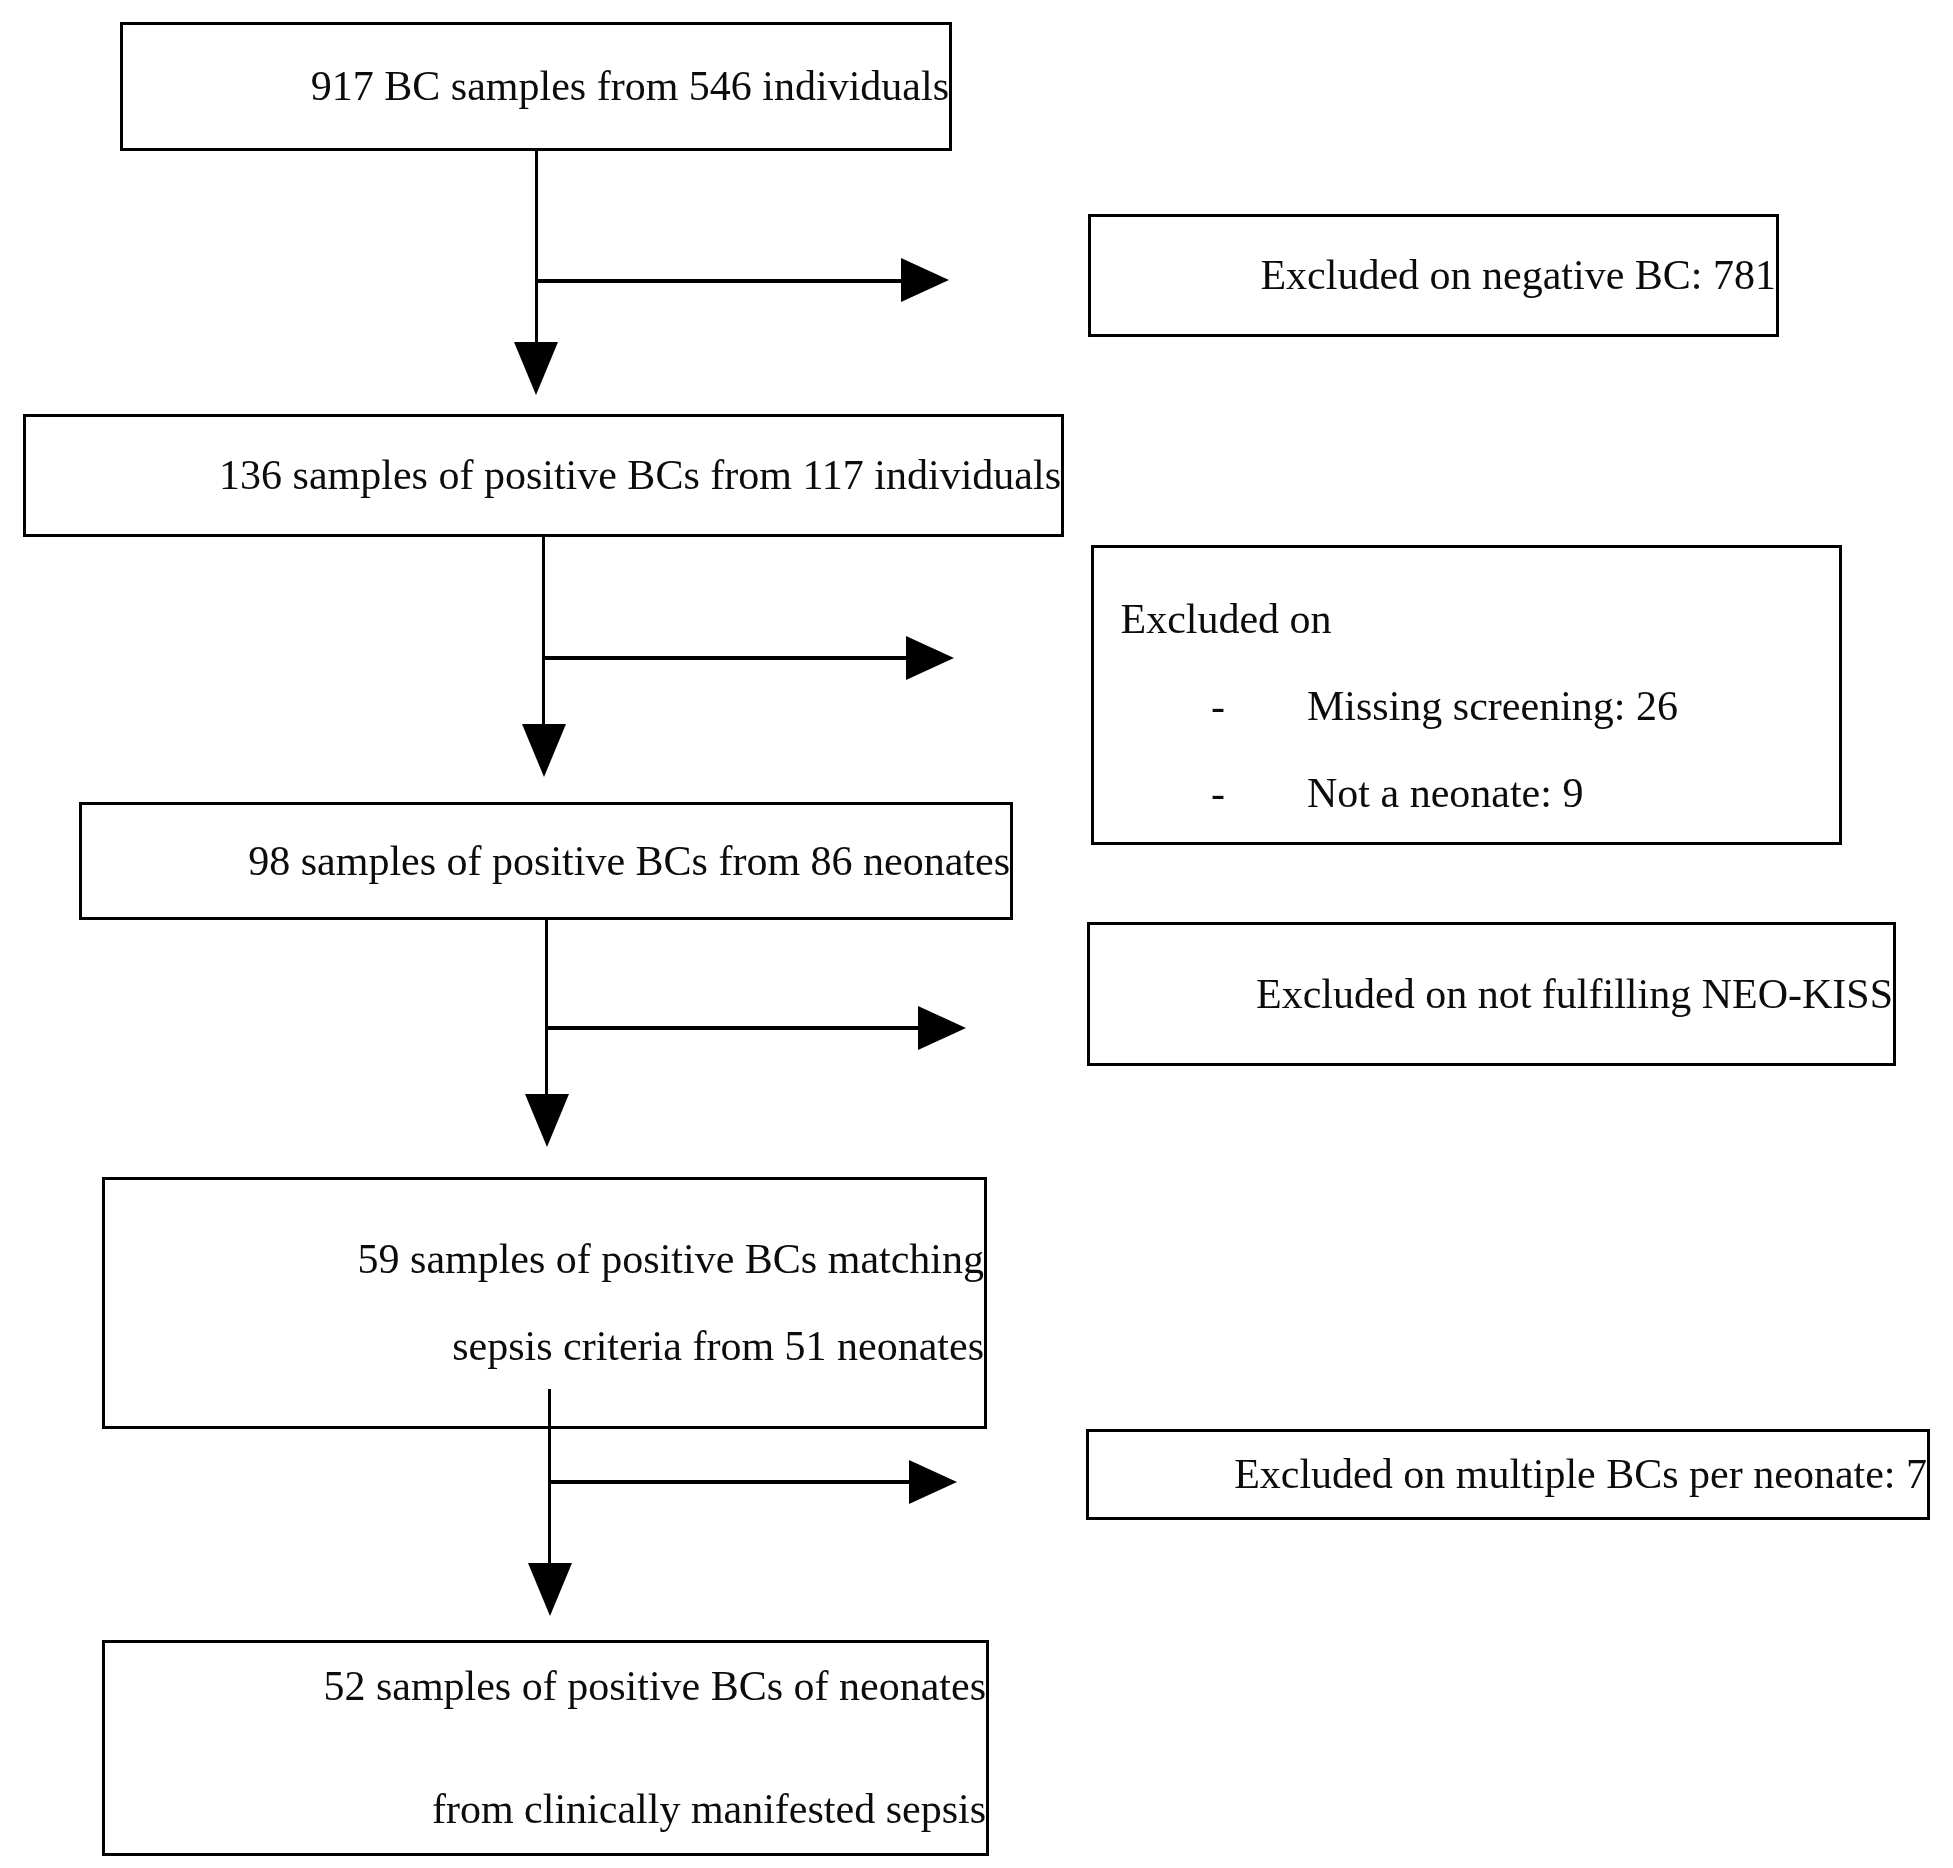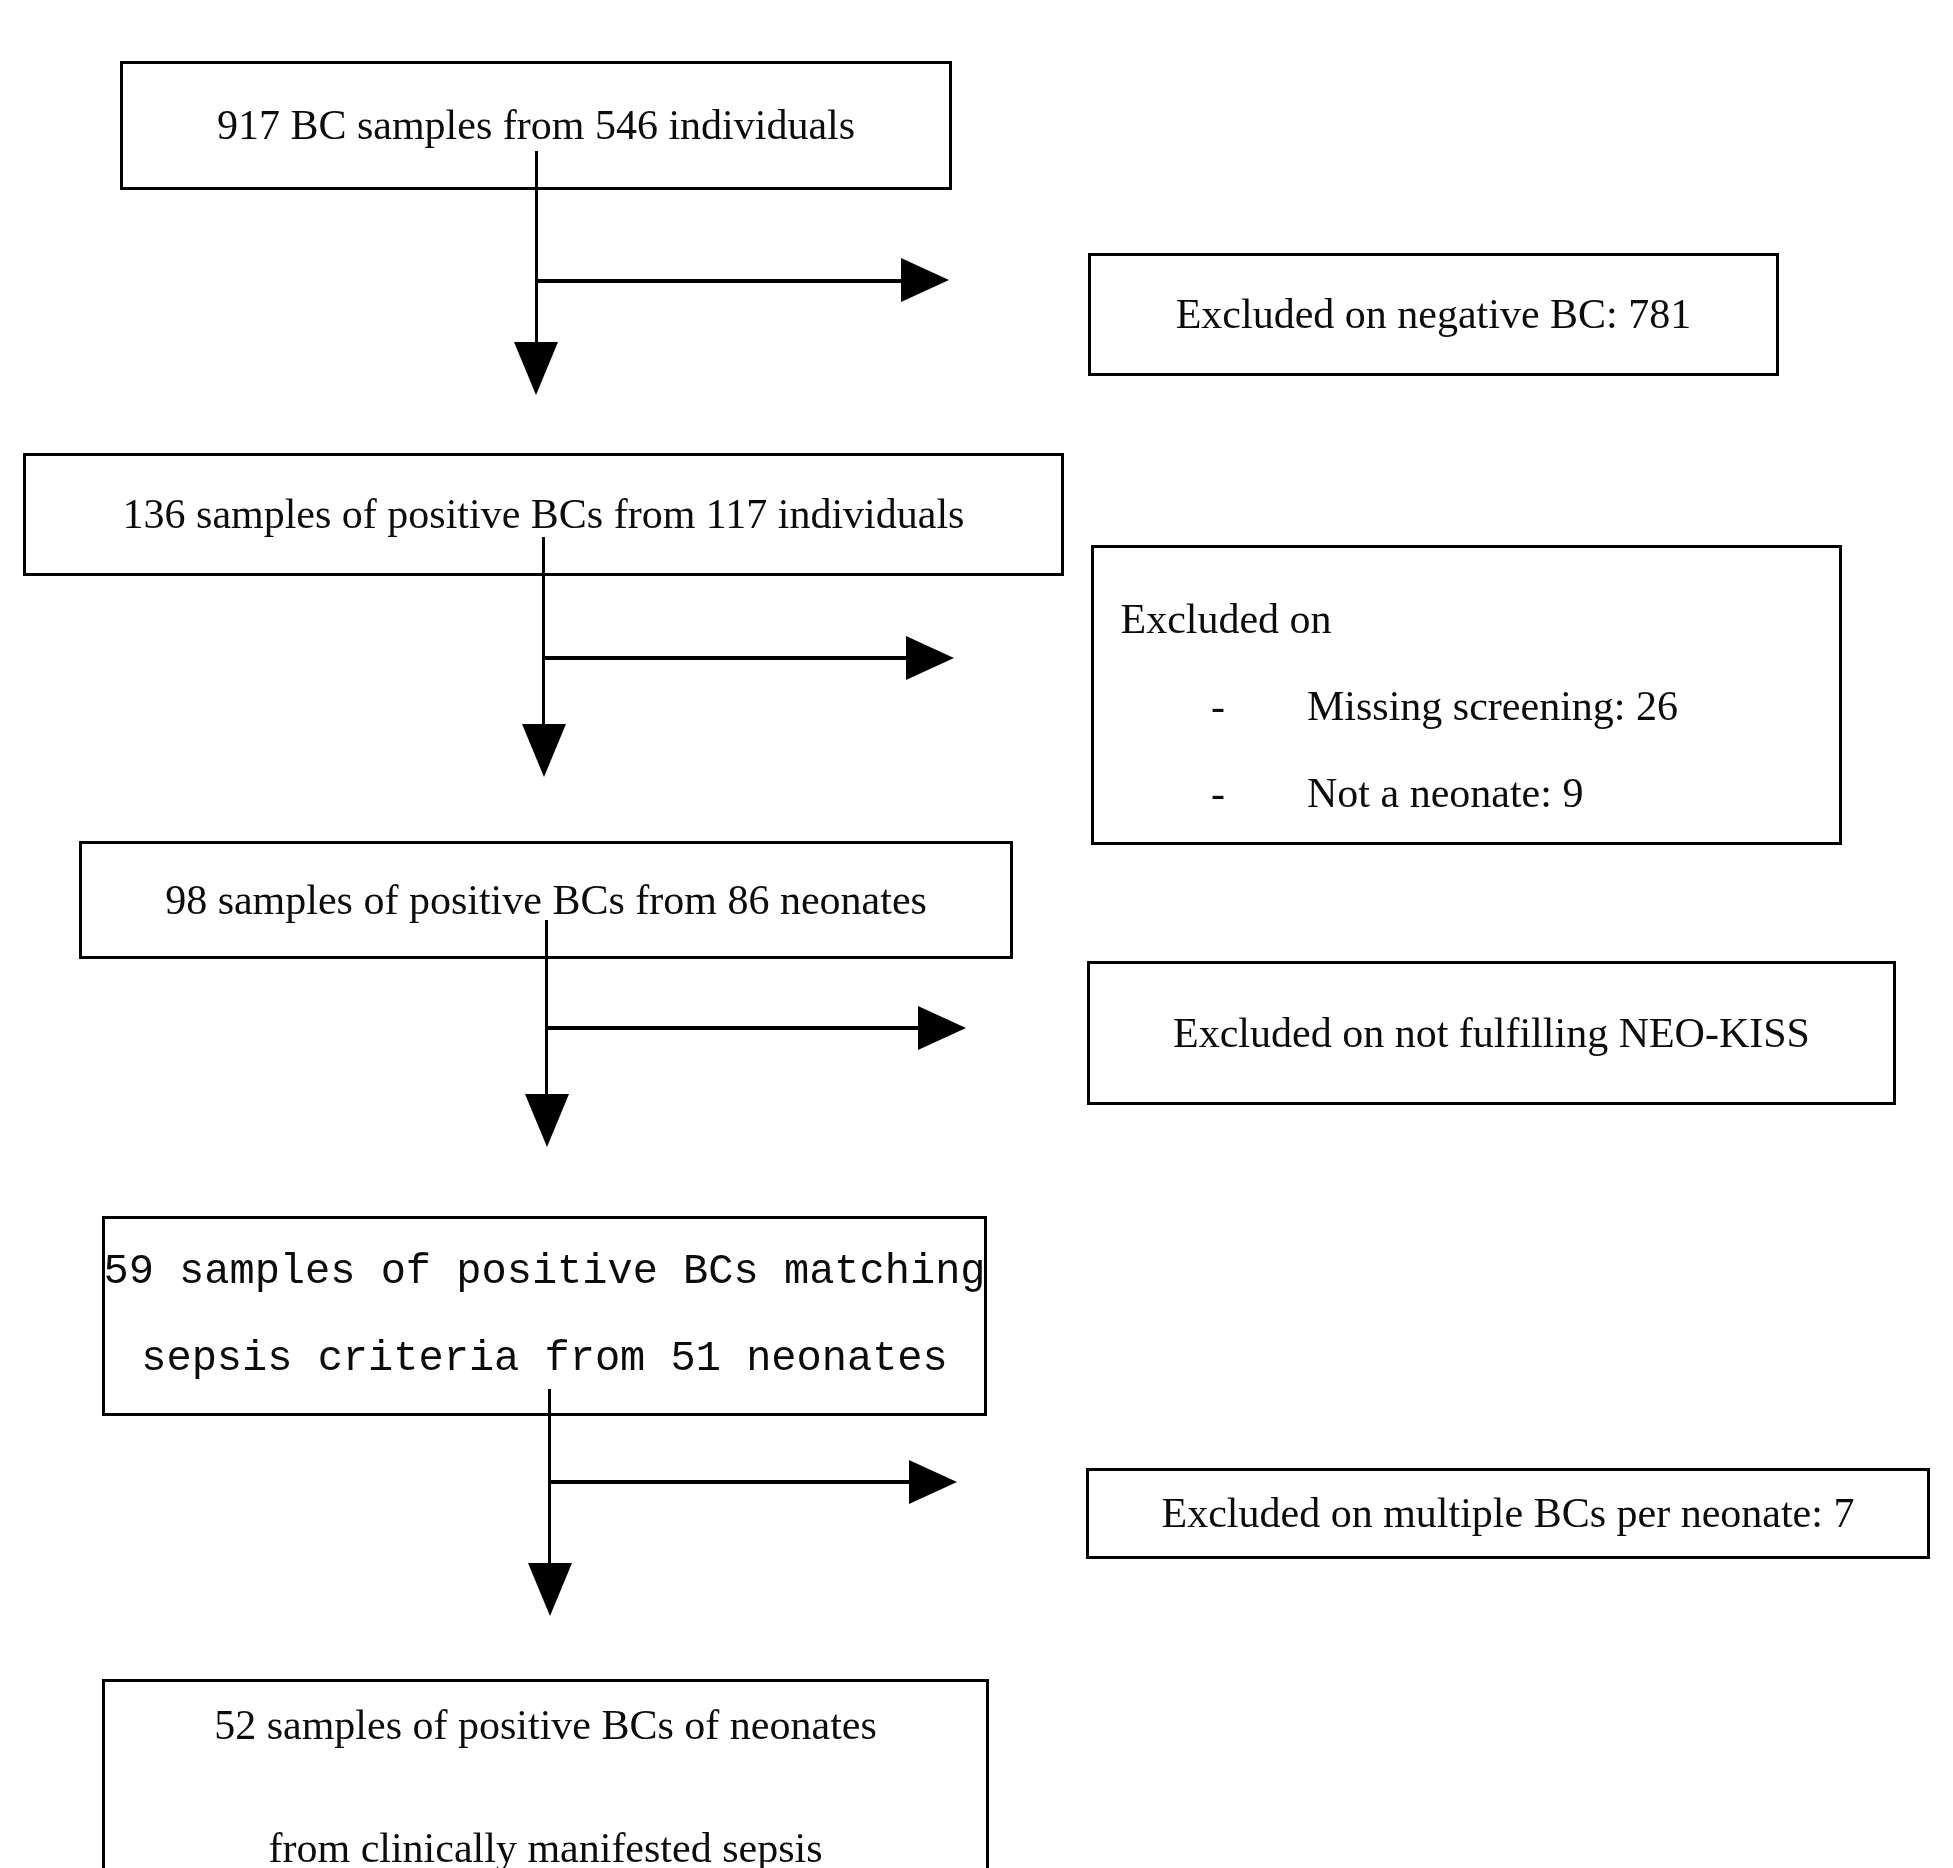--- a/index.html
+++ b/index.html
@@ -20,23 +20,22 @@
     position: absolute;
     box-sizing: border-box;
     border: 3.9px solid #000000;
     background: #ffffff;
     font-size: 42px;
   }
   .centered {
     display: flex;
     flex-direction: column;
     justify-content: center;
-    align-items: center;
+    align-items: flex-end;
     text-align: center;
-    margin-top: 39px;
   }
   .tline {
     line-height: 87px;
     white-space: nowrap;
   }
   
   .listbox {
     display: flex;
     flex-direction: column;
     justify-content: flex-start;
@@ -88,21 +87,21 @@
   </div>
 
   <div class="box centered" style="left:23px; top:414px; width:1041px; height:123px;">
     <div class="tline">136 samples of positive BCs from 117 individuals</div>
   </div>
 
   <div class="box centered" style="left:79px; top:802px; width:934px; height:118px;">
     <div class="tline">98 samples of positive BCs from 86 neonates</div>
   </div>
 
-  <div class="box centered" style="left:102px; top:1177px; width:885px; height:200px;font-family:Liberation Mono, monospace;">
+  <div class="box centered" style="left:102px; top:1177px; width:885px; height:252px;">
     <div class="tline">59 samples of positive BCs matching</div>
     <div class="tline">sepsis criteria from 51 neonates</div>
   </div>
 
   <div class="box centered" style="left:102px; top:1640px; width:887px; height:216px;gap:36px;">
     <div class="tline">52 samples of positive BCs of neonates</div>
     <div class="tline">from clinically manifested sepsis</div>
   </div>
 
   <div class="box centered" style="left:1088px; top:214px; width:691px; height:123px;">

